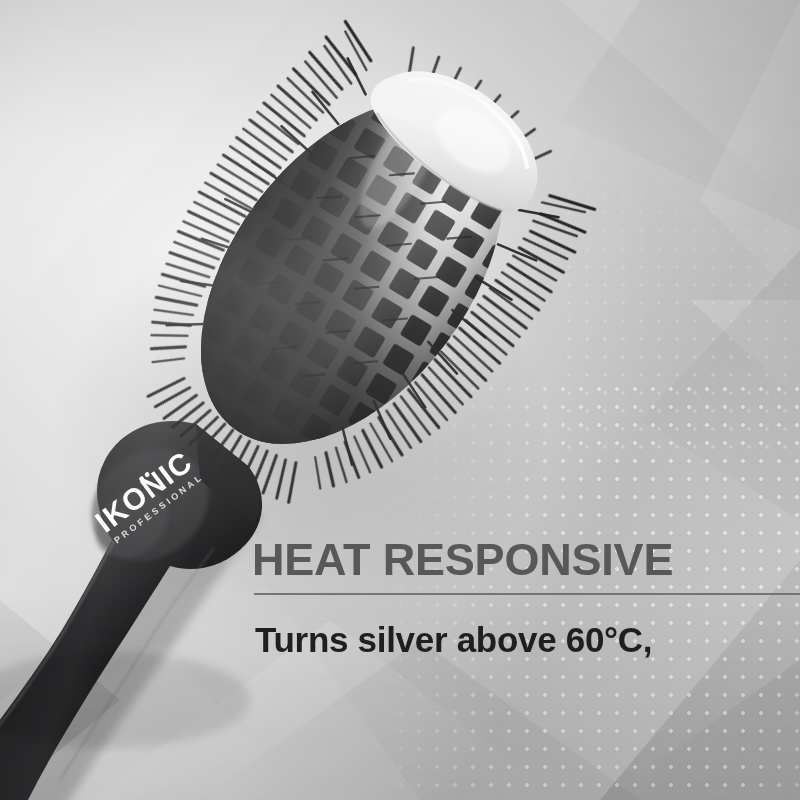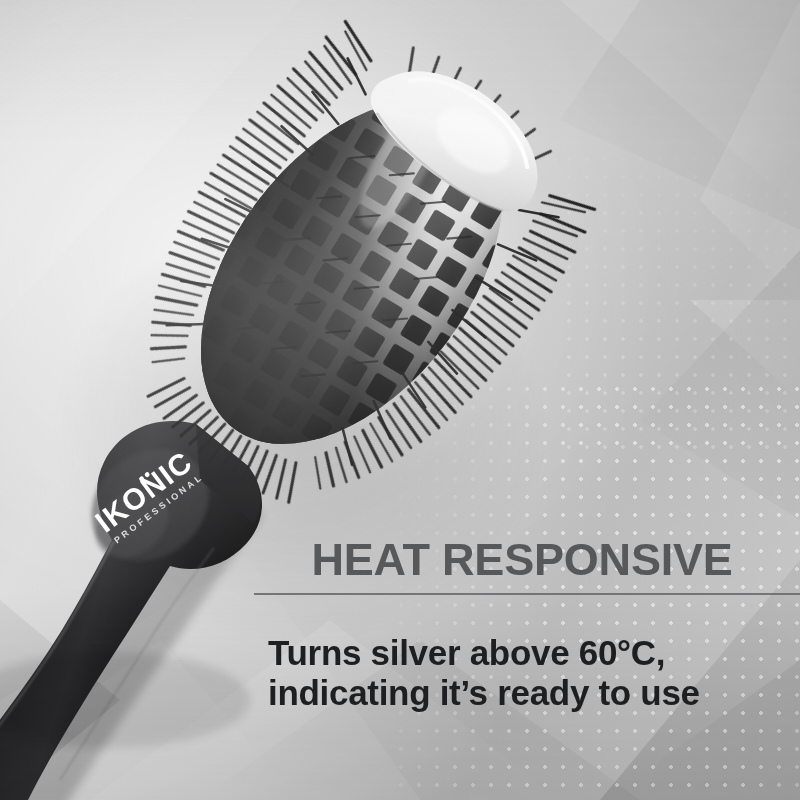--- a/index.html
+++ b/index.html
@@ -53,31 +53,30 @@
   .copy{position:absolute;left:252px;top:536px;width:540px;}
   .headline{
     margin:0;
     font-family:"Liberation Sans", sans-serif;
     font-weight:700;
     font-size:45px;
     line-height:47px;
     letter-spacing:-0.2px;
     color:#57585a;
     text-transform:uppercase;
-    text-align:center;
     -webkit-font-smoothing:antialiased;
   }
   .divider{
     margin-top:10px;margin-left:2px;
     width:546px;height:0;
     border-top:2px solid #6d6e70;
     opacity:.92;
   }
   .sub{
-    margin:16px;padding-top:22px;
+    margin:3px;padding-top:22px;
     font-family:"Liberation Sans", sans-serif;
     font-weight:700;
     font-size:35px;
     line-height:40px;
     letter-spacing:-0.3px;
     color:#1e1f21;
   }
   .sub .l2{display:block;}
 </style>
 </head>
@@ -440,17 +439,16 @@
 
   <div class="vignette"></div>
 
   <div class="copy">
     <h1 class="headline">
       <span>HEAT RESPONSIVE</span><br>
     </h1>
     <div class="divider"></div>
     <p class="sub">
       <span>Turns silver above 60°C,</span>
-      <span class="l2">indicating it’s ready to use</span>
     </p>
   </div>
 
 </div>
 
 </body></html>

